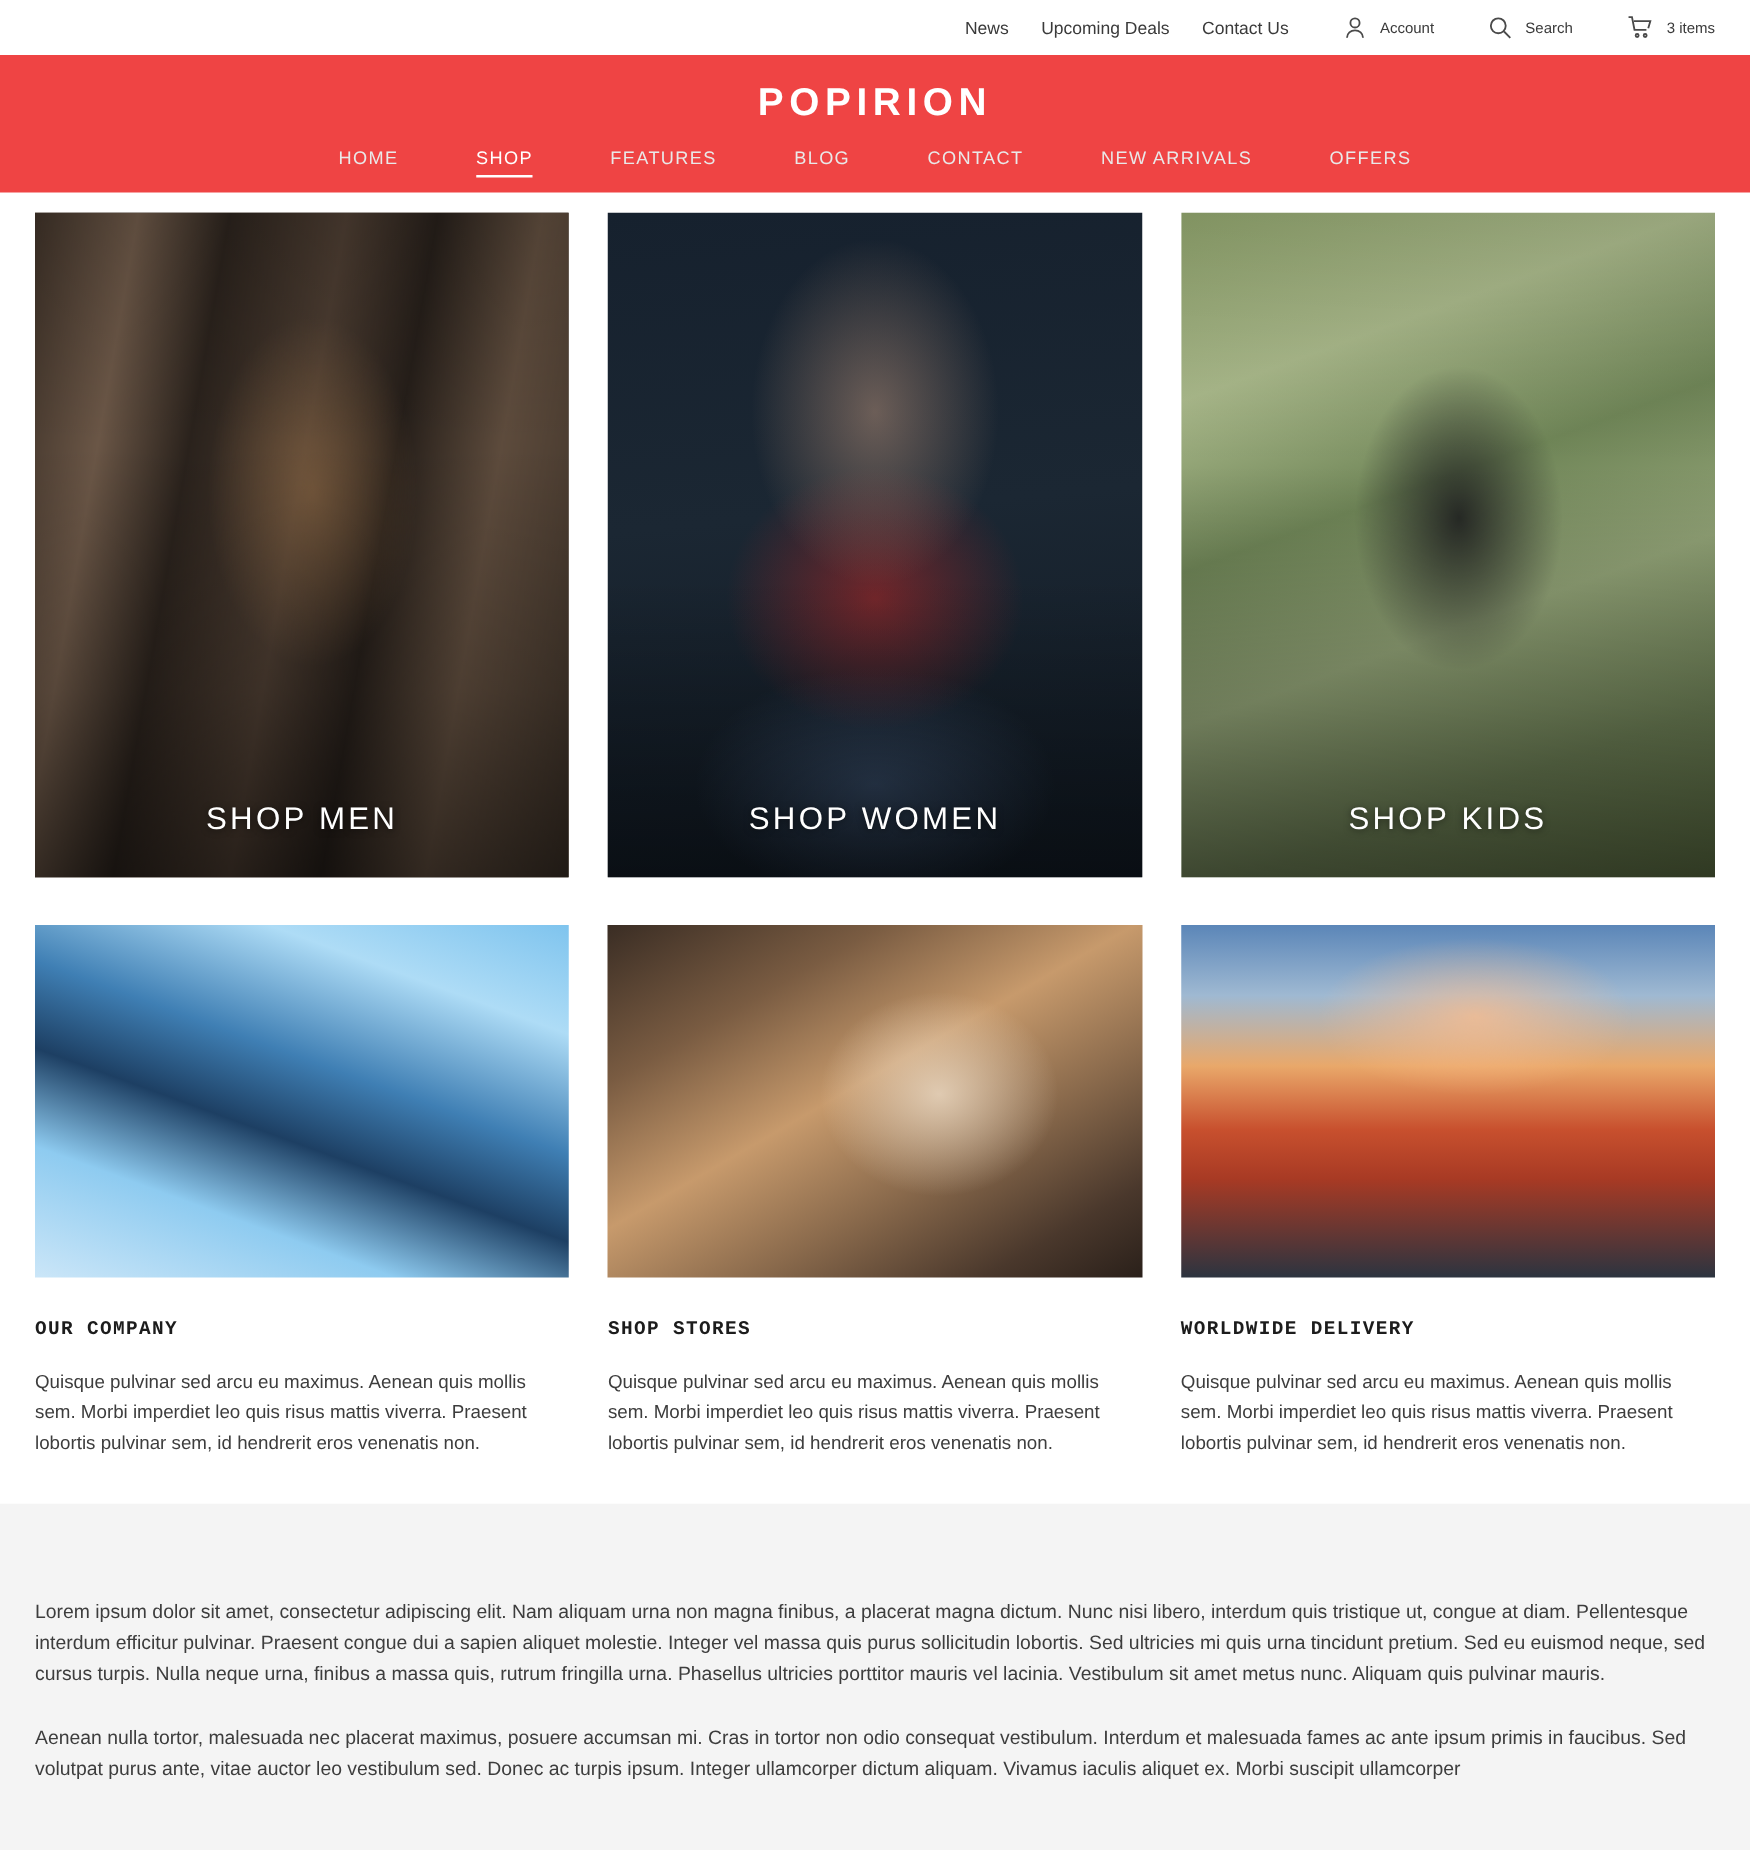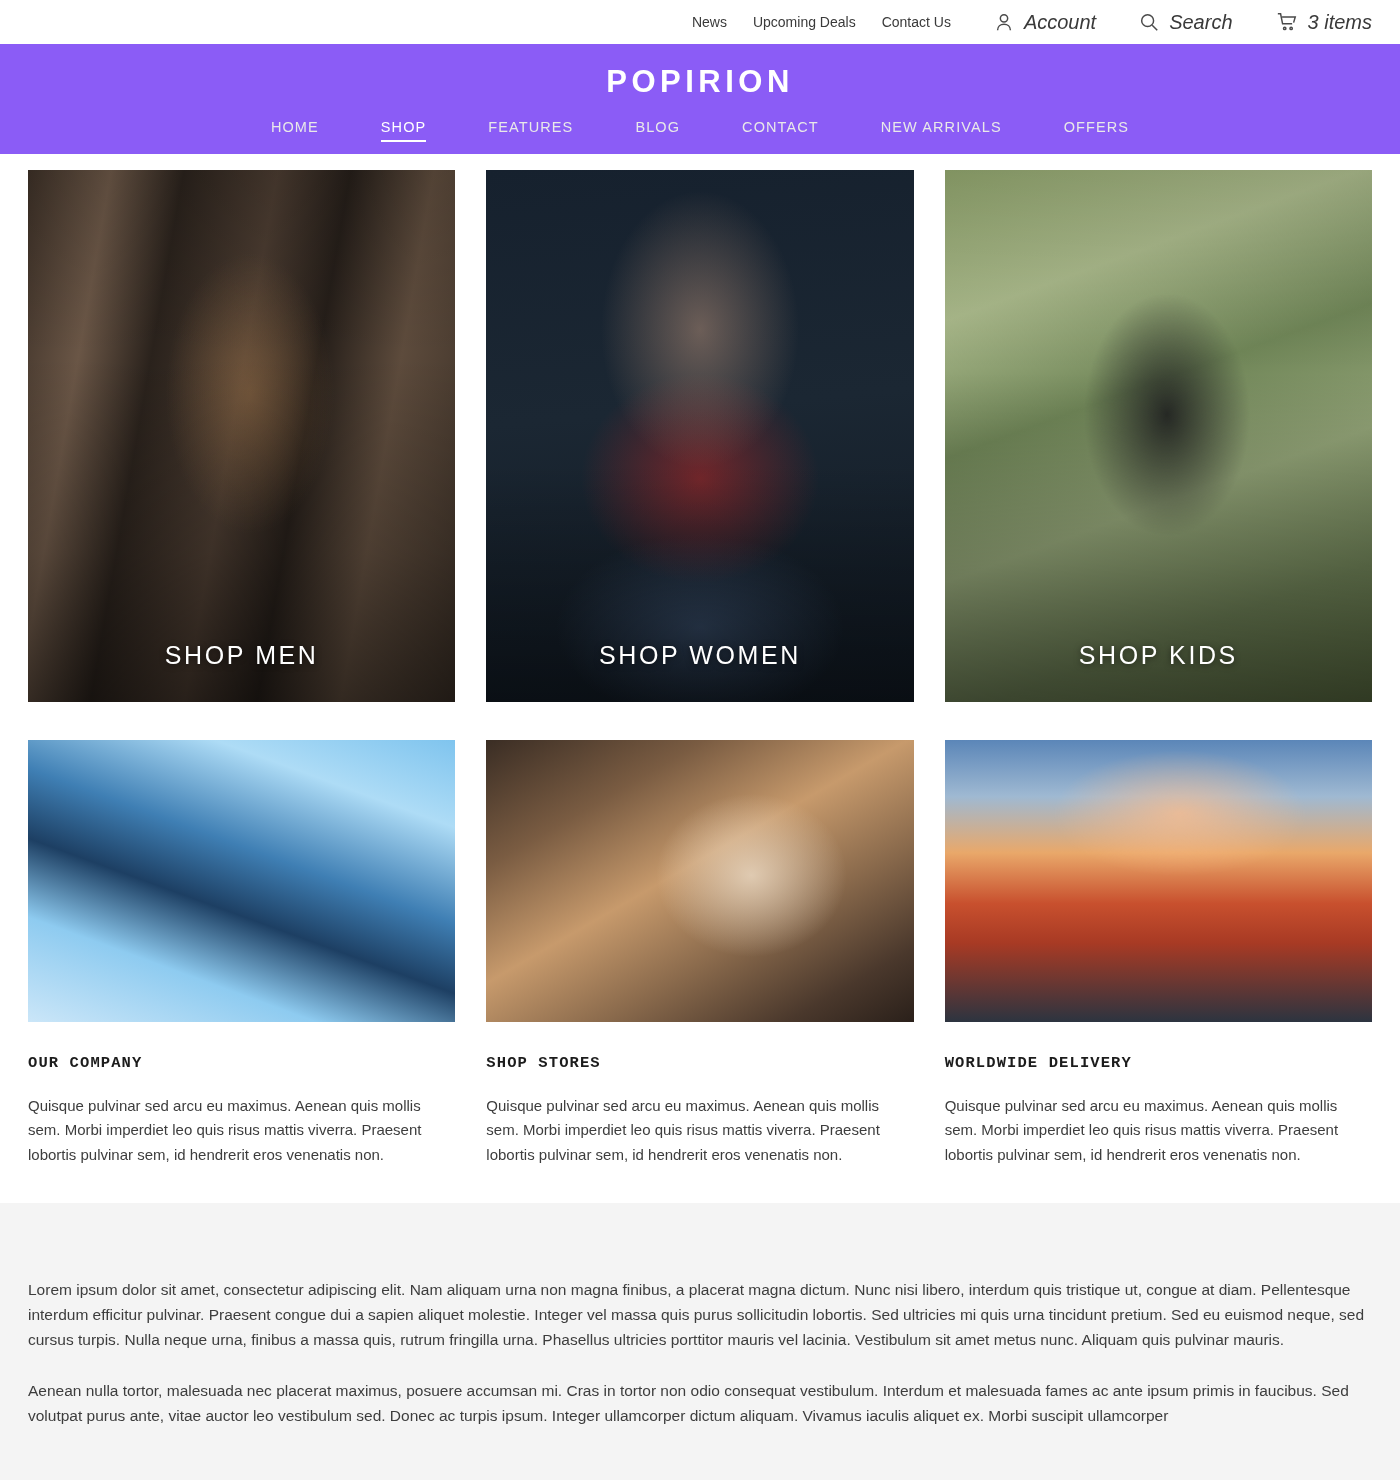--- a/index.html
+++ b/index.html
@@ -24,30 +24,29 @@
     font-size: 14px;
     color: #3a3a3a;
     margin-left: 26px;
     white-space: nowrap;
   }
   .util-icon-item {
     display: flex;
     align-items: center;
     gap: 9px;
     margin-left: 42px;
-    font-size: 20px;
+    font-size: 12px;
     color: #3a3a3a;
     white-space: nowrap;
-    font-style: italic;
   }
   .util-icon-item svg { display: block; }
 
   
   .site-header {
-    background: #8b5cf6;
+    background: #ef4444;
     height: 110px;
     display: flex;
     flex-direction: column;
     align-items: center;
     justify-content: flex-start;
   }
   .brand {
     color: #ffffff;
     font-size: 31px;
     font-weight: bold;

